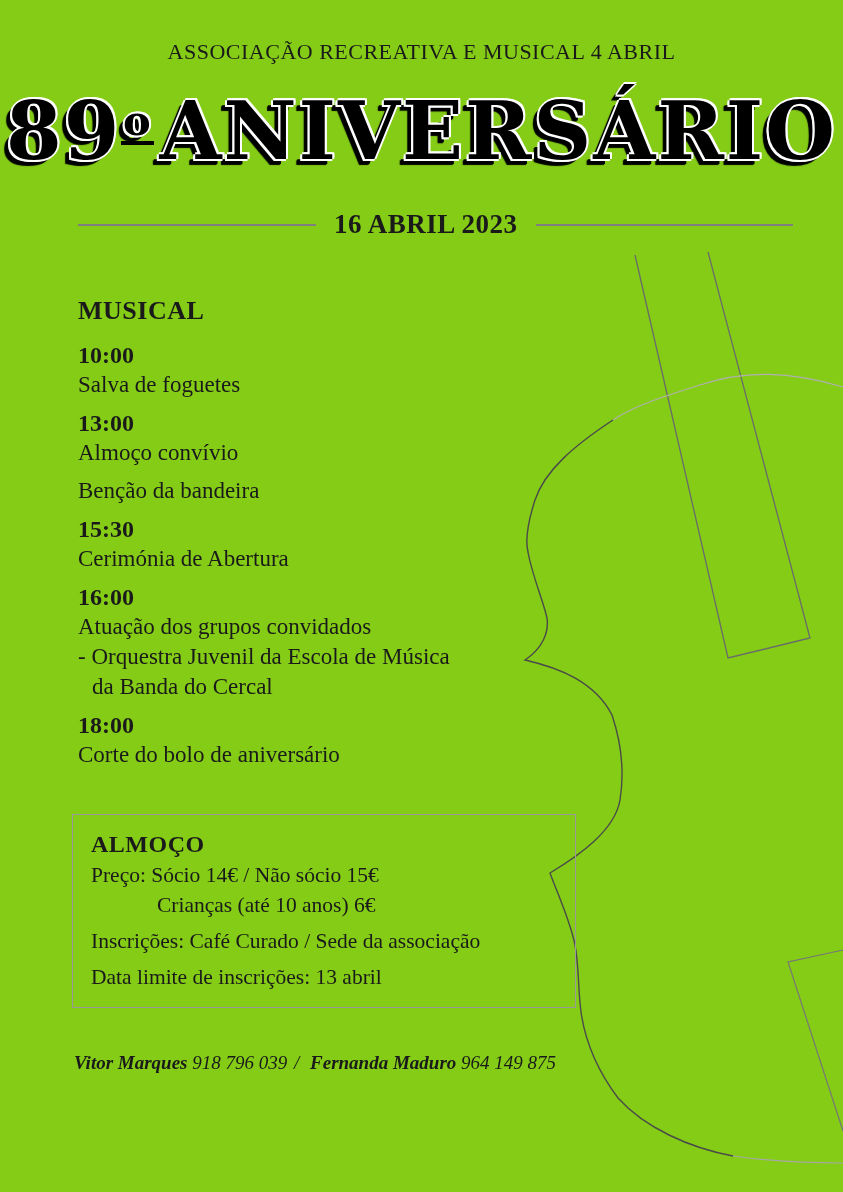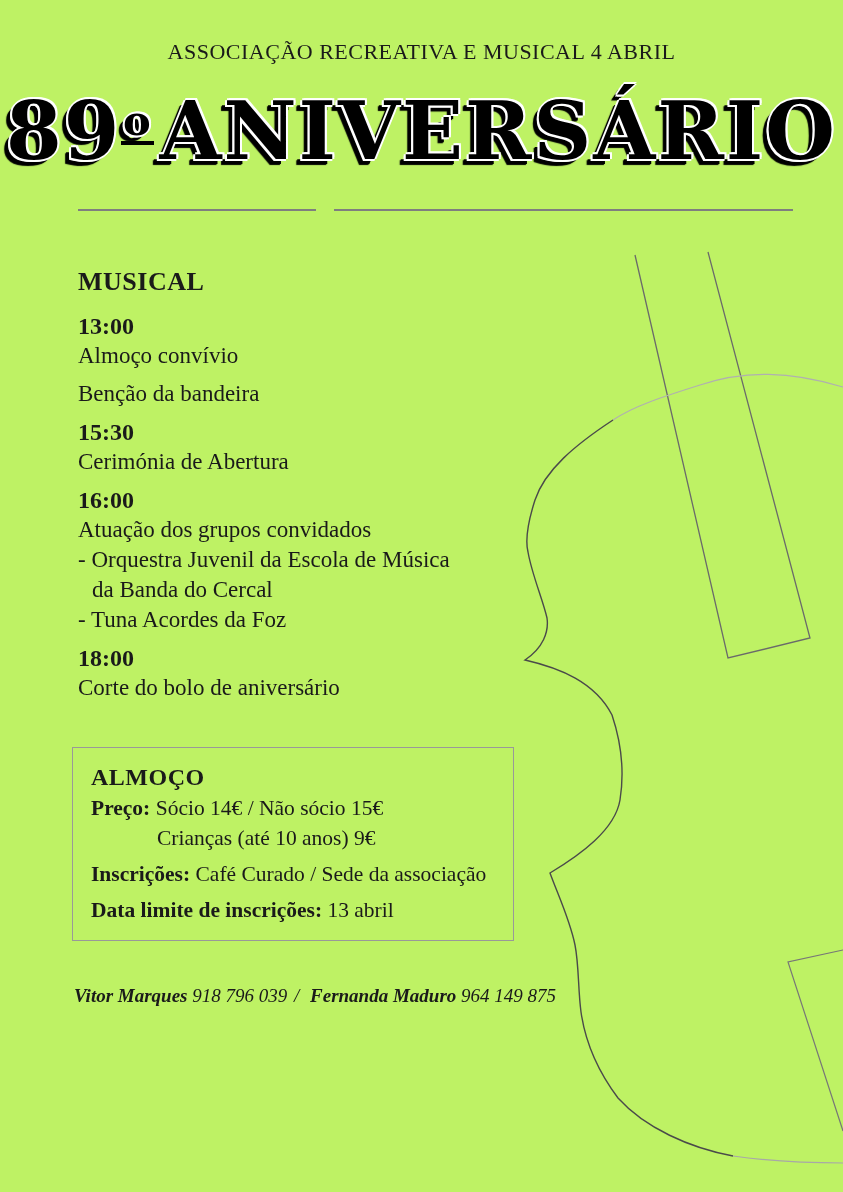--- a/index.html
+++ b/index.html
@@ -1,18 +1,18 @@
 <!DOCTYPE html>
 <html><head>
 <meta charset="utf-8">
 <style>
   html,body{margin:0;padding:0;background:#fff;}
   body{width:843px;height:1192px;overflow:hidden;
        font-family:"Liberation Serif",serif;color:#1a1a1a;position:relative;}
-  .page{position:relative;width:843px;height:1192px;background:#bef264;}
+  .page{position:relative;width:843px;height:1192px;background:#84cc16;}
   .artwork{position:absolute;inset:0;z-index:0;}
   .content{position:relative;z-index:1;padding-top:36px;}
 
   .header{ text-align:center; font-size:22px; line-height:31px; letter-spacing:0.5px;}
   .header div{white-space:nowrap;}
 
   .title{ text-align:center; margin-top:14px; height:104px;
           font-family:"DejaVu Serif",serif; font-weight:700; font-size:80px;
           line-height:100px; letter-spacing:2px; color:#000; white-space:nowrap;
           text-shadow: 2px 0 0 #fff, -2px 0 0 #fff, 0 2px 0 #fff, 0 -2px 0 #fff,
@@ -28,25 +28,25 @@
   .event-date{font-weight:bold;font-size:27px;white-space:nowrap;letter-spacing:0.5px;}
 
   .program{margin:54px 0 0 78px;width:470px;}
   .program-heading{font-weight:bold;font-size:26px;line-height:34px;letter-spacing:0.5px;}
   .program-items{margin-top:12px;}
   .p-item{margin-bottom:8px;}
   .p-time{font-weight:bold;font-size:24px;line-height:30px;}
   .p-line{font-size:23px;line-height:30px;}
   .p-line.indent{padding-left:14px;}
 
-  .lunch-box{margin:44px 0 0 72px;width:442px;border:1px solid #999;
+  .lunch-box{margin:44px 0 0 72px;width:504px;border:1px solid #999;
              box-sizing:border-box;padding:14px 18px 16px 18px;}
   .lunch-heading{font-weight:bold;font-size:24px;line-height:30px;letter-spacing:0.5px;}
   .lunch-line{font-size:21.5px;line-height:28px;margin-top:2px;}
-  .lunch-line .lbl{font-weight:bold;}
+  .lunch-line .lbl{font-weight:normal;}
   .lunch-children{padding-left:66px;}
   .lunch-gap{margin-top:8px;}
 
   .contacts{margin:42px 0 0 74px;font-size:19px;line-height:26px;white-space:nowrap;font-style:italic;}
   .contacts .bold{font-weight:bold;}
   .contacts .sep{padding:0 6px 0 2px;}
 </style>
 </head>
 <body>
 
@@ -73,65 +73,69 @@
   <div class="content">
 
     <div class="header">
       <div>ASSOCIAÇÃO RECREATIVA E MUSICAL 4 ABRIL</div>
     </div>
 
     <div class="title"><span>89</span><span class="ordinal">o</span><span>ANIVERSÁRIO</span></div>
 
     <div class="date-row">
       <div class="rule rule-left"></div>
+      <div class="event-date">16 ABRIL 2023</div>
       <div class="rule rule-right"></div>
     </div>
 
     <div class="program">
       <div class="program-heading">MUSICAL</div>
       <div class="program-items">
 
+        <div class="p-item">
+          <div class="p-time">10:00</div>
+          <div class="p-line">Salva de foguetes</div>
+        </div>
 
         <div class="p-item">
           <div class="p-time">13:00</div>
           <div class="p-line">Almoço convívio</div>
         </div>
 
         <div class="p-item">
           <div class="p-line">Benção da bandeira</div>
         </div>
 
         <div class="p-item">
           <div class="p-time">15:30</div>
           <div class="p-line">Cerimónia de Abertura</div>
         </div>
 
         <div class="p-item">
           <div class="p-time">16:00</div>
           <div class="p-line">Atuação dos grupos convidados</div>
           <div class="p-line">- Orquestra Juvenil da Escola de Música</div>
           <div class="p-line indent">da Banda do Cercal</div>
-          <div class="p-line">- Tuna Acordes da Foz</div>
         </div>
 
         <div class="p-item">
           <div class="p-time">18:00</div>
           <div class="p-line">Corte do bolo de aniversário</div>
         </div>
 
       </div>
     </div>
 
     <div class="lunch-box">
       <div class="lunch-heading">ALMOÇO</div>
       <div class="lunch-line">
         <span class="lbl">Preço:</span>
         <span>Sócio 14€ / Não sócio 15€</span>
       </div>
-      <div class="lunch-line lunch-children">Crianças (até 10 anos) 9€</div>
+      <div class="lunch-line lunch-children">Crianças (até 10 anos) 6€</div>
       <div class="lunch-line lunch-gap">
         <span class="lbl">Inscrições:</span>
         <span>Café Curado / Sede da associação</span>
       </div>
       <div class="lunch-line lunch-gap">
         <span class="lbl">Data limite de inscrições:</span>
         <span>13 abril</span>
       </div>
     </div>
 

